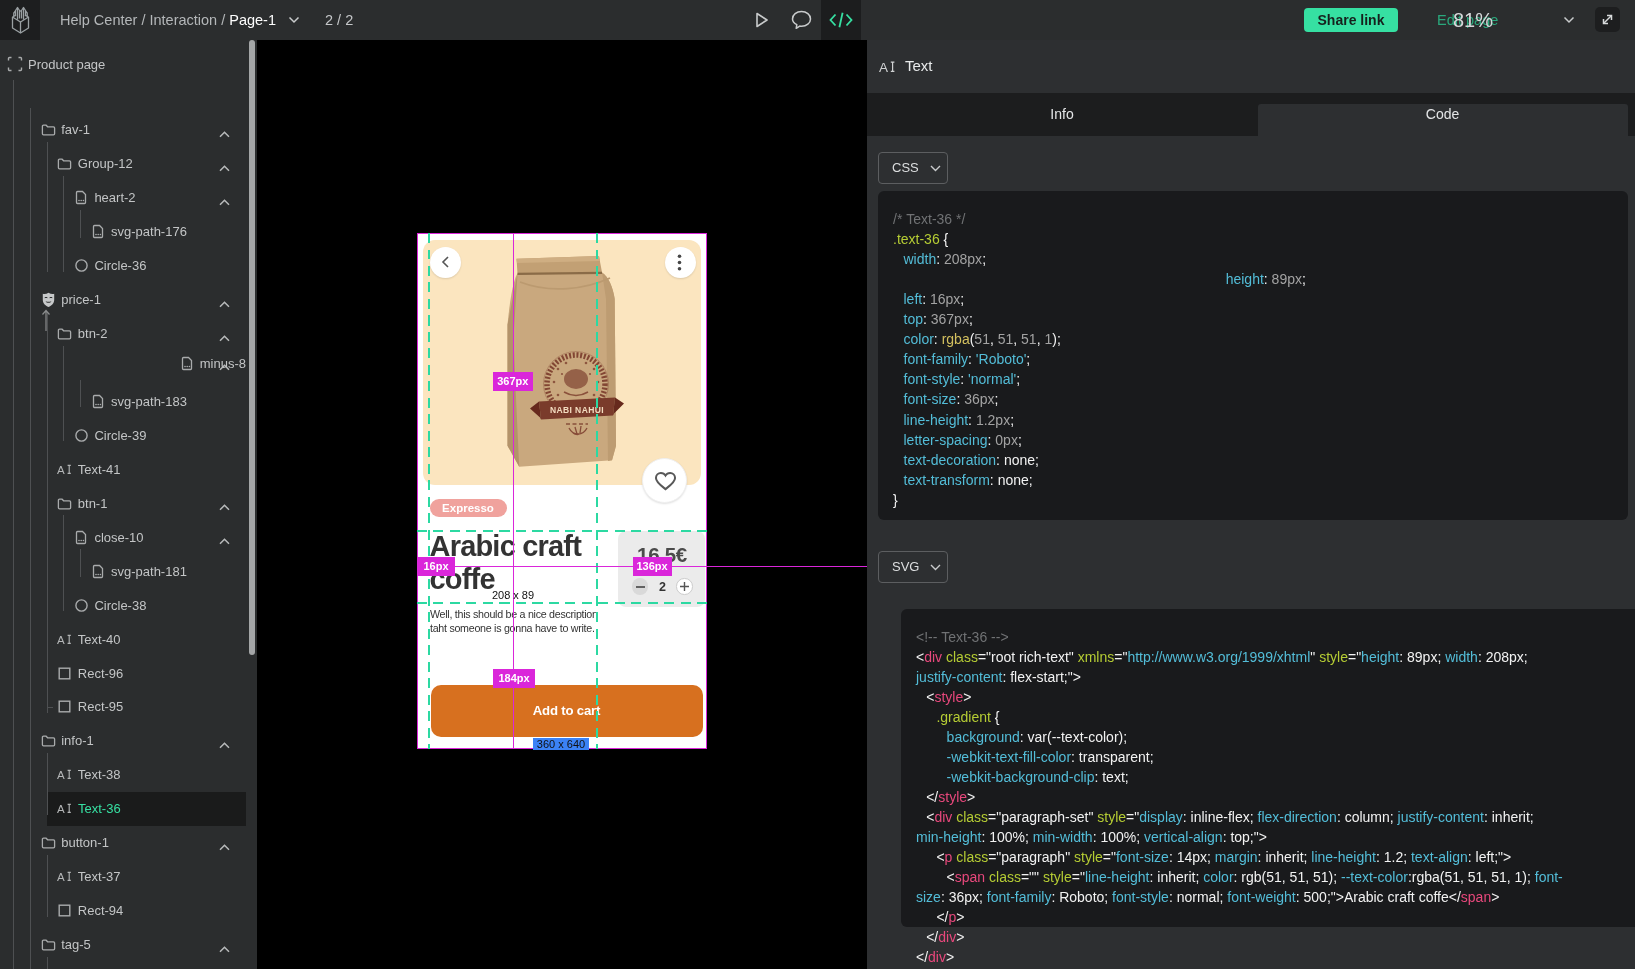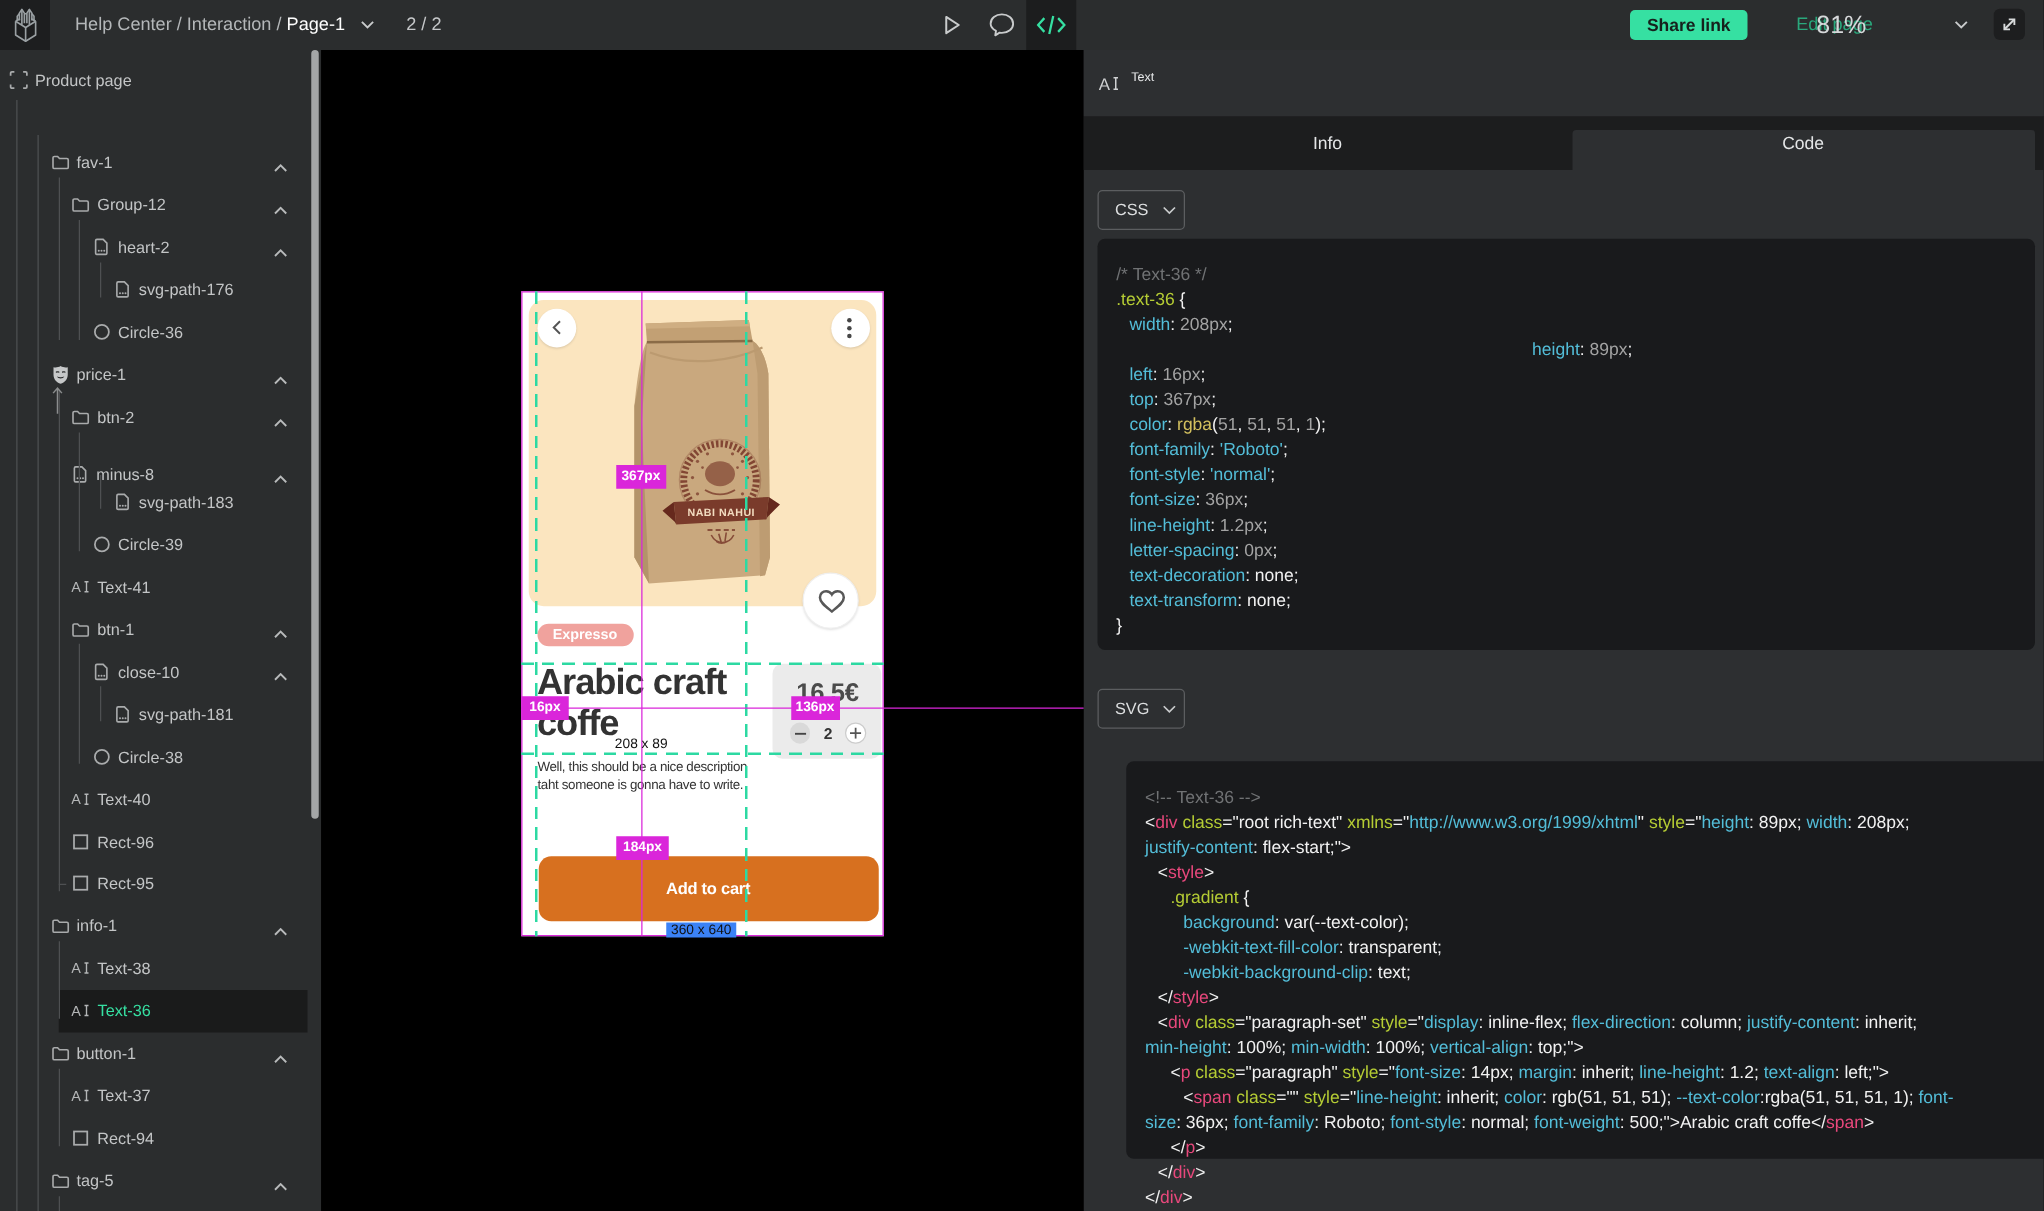--- a/index.html
+++ b/index.html
@@ -166,21 +166,21 @@
       </span>price-1<span class="chev"><svg width="11" height="7" viewBox="0 0 11 7">
           <path d="M1 5.8 L5.5 1.2 L10 5.8" stroke="#b8babb" stroke-width="1.5" fill="none"></path>
         </svg></span></div>
 <div class="row" style="top:276.6px;left:0;padding-left:56.8px;"><span class="ic">
         <svg width="15" height="15" viewBox="0 0 15 15">
           <path d="M1.4 4.3 a1.1 1.1 0 0 1 1.1-1.1 h2.6 l1.5 1.6 h5.9 a1.1 1.1 0 0 1 1.1 1.1 v5.8 a1.1 1.1 0 0 1 -1.1 1.1 h-10 a1.1 1.1 0 0 1 -1.1-1.1 z" stroke="#a9abac" stroke-width="1.3" fill="none"></path>
         </svg>
       </span>btn-2<span class="chev"><svg width="11" height="7" viewBox="0 0 11 7">
           <path d="M1 5.8 L5.5 1.2 L10 5.8" stroke="#b8babb" stroke-width="1.5" fill="none"></path>
         </svg></span></div>
-<div class="row" style="top:322px;left:0;padding-left:56px;"><span class="ic">
+<div class="row" style="top:306px;left:0;padding-left:56px;justify-content:flex-end;"><span class="ic">
         <svg width="14" height="15" viewBox="0 0 14 15">
           <path d="M2.5 2.5 a1 1 0 0 1 1-1 h5 l3 3 v8 a1 1 0 0 1 -1 1 h-7 a1 1 0 0 1 -1-1 z" stroke="#a9abac" stroke-width="1.3" fill="none"></path>
           <circle cx="5" cy="10.5" r="0.8" fill="#a9abac"></circle>
           <circle cx="7.2" cy="10.5" r="0.8" fill="#a9abac"></circle>
           <circle cx="9.4" cy="10.5" r="0.8" fill="#a9abac"></circle>
         </svg>
       </span>minus-8<span class="chev"><svg width="11" height="7" viewBox="0 0 11 7">
           <path d="M1 5.8 L5.5 1.2 L10 5.8" stroke="#b8babb" stroke-width="1.5" fill="none"></path>
         </svg></span></div>
 <div class="row" style="top:344.5px;left:0;padding-left:90.0px;"><span class="ic">
@@ -436,21 +436,21 @@
 <div class="cl" style="top:277.5px;padding-left:15.5px;"><span class="ccyan">size</span><span>:&nbsp;36px;&nbsp;</span><span class="ccyan">font-family</span><span>:&nbsp;Roboto;&nbsp;</span><span class="ccyan">font-style</span><span>:&nbsp;normal;&nbsp;</span><span class="ccyan">font-weight</span><span>:&nbsp;500;"&gt;Arabic&nbsp;craft&nbsp;coffe</span><span>&lt;/</span><span class="cpink">span</span><span>&gt;</span></div>
 <div class="cl" style="top:297.5px;padding-left:35.9px;"><span>&lt;/</span><span class="cpink">p</span><span>&gt;</span></div>
 <div class="cl" style="top:317.5px;padding-left:25.7px;"><span>&lt;/</span><span class="cpink">div</span><span>&gt;</span></div>
 <div class="cl" style="top:337.5px;padding-left:15.5px;"><span>&lt;/</span><span class="cpink">div</span><span>&gt;</span></div>
   </div>
 
 <svg class="abs" style="left:12px;top:19px;" width="18" height="16" viewBox="0 0 18 16">
       <text x="0" y="13" font-family="Liberation Sans" font-size="13.5" fill="#cfd1d2">A</text>
       <path d="M11.8 3.2 h1.8 m1.8 0 h-1.8 m0 0 v9.2 m-1.8 0 h3.6" stroke="#cfd1d2" stroke-width="1.2" fill="none"></path>
     </svg>
-<div class="abs" style="left:38px;top:17px;font-size:10px;color:#e8eaeb;">Text</div>
+<div class="abs" style="left:38px;top:17px;font-size:15px;color:#e8eaeb;">Text</div>
 <svg class="abs" style="left:63px;top:125px;" width="11" height="7" viewBox="0 0 11 7">
       <path d="M1 1 L5.5 5.5 L10 1" stroke="#c9cbcc" stroke-width="1.4" fill="none"></path>
     </svg>
 <svg class="abs" style="left:63px;top:524px;" width="11" height="7" viewBox="0 0 11 7">
       <path d="M1 1 L5.5 5.5 L10 1" stroke="#c9cbcc" stroke-width="1.4" fill="none"></path>
     </svg>
 
 </div>
 
 </body></html>

